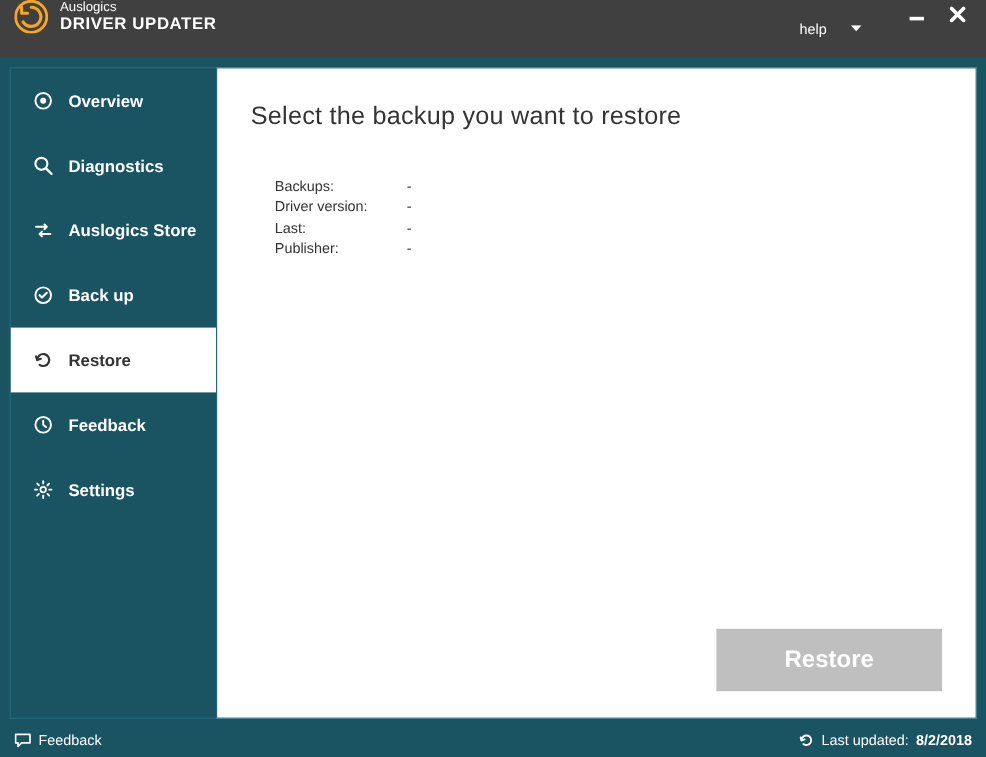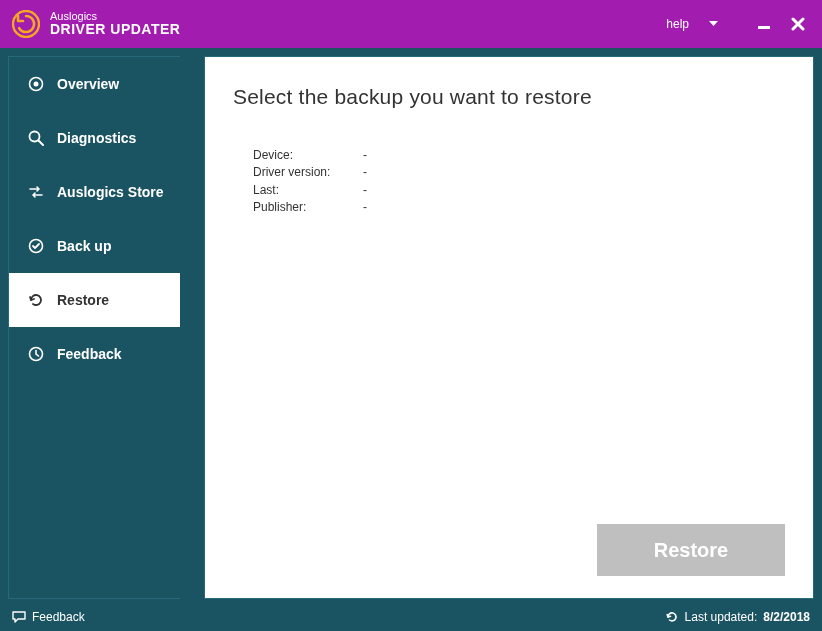--- a/index.html
+++ b/index.html
@@ -7,23 +7,22 @@
       font-family: Arial, Helvetica, sans-serif;
       background: #1a5361;
       width: 822px;
       height: 631px;
       overflow: hidden;
       display: flex;
       flex-direction: column;
     }
     .titlebar {
       height: 48px;
-      background: #a21caf;
-      display: flex;
-      align-items: center;
+      background: #404040;
+      display: flex;
       padding: 0 12px;
       color: #fff;
     }
     .logo {
       width: 28px; height: 28px;
       margin-right: 10px;
       display: flex; align-items: center; justify-content: center;
     }
     .title-text { display: flex; flex-direction: column; line-height: 1.1; }
     .title-line1 { font-size: 11px; font-weight: 400; }
@@ -36,21 +35,20 @@
     .win-btn {
       width: 24px; height: 24px; display: flex; align-items: center; justify-content: center;
       cursor: pointer; margin-left: 10px;
     }
     .body-area {
       flex: 1;
       display: flex;
       background: #1a5361;
       padding: 8px 8px 4px 8px;
       min-height: 0;
-      gap: 24px;
     }
     .sidebar {
       width: 172px;
       background: #1a5361;
       display: flex;
       flex-direction: column;
       border: 1px solid #246a7a;
       border-right: none;
     }
     .sidebar-item {
@@ -256,30 +254,48 @@
     <div class="sidebar-item">
       <span class="sidebar-icon">
         <svg width="16" height="16" viewBox="0 0 16 16">
             <circle cx="8" cy="8" r="6.5" fill="none" stroke="#fff" stroke-width="1.6"></circle>
             <path d="M8 4.5 L8 8 L10.5 10" fill="none" stroke="#fff" stroke-width="1.6" stroke-linecap="round"></path>
           </svg>
       </span>
       <span>Feedback</span>
     </div>
 
+    <div class="sidebar-item">
+      <span class="sidebar-icon">
+        <svg width="16" height="16" viewBox="0 0 16 16">
+          <circle cx="8" cy="8" r="2.3" fill="none" stroke="#fff" stroke-width="1.5"></circle>
+          <g stroke="#fff" stroke-width="1.6" stroke-linecap="round">
+            <line x1="8" y1="1" x2="8" y2="3"></line>
+              <line x1="8" y1="13" x2="8" y2="15"></line>
+            <line x1="1" y1="8" x2="3" y2="8"></line>
+              <line x1="13" y1="8" x2="15" y2="8"></line>
+            <line x1="3" y1="3" x2="4.4" y2="4.4"></line>
+              <line x1="11.6" y1="11.6" x2="13" y2="13"></line>
+            <line x1="13" y1="3" x2="11.6" y2="4.4"></line>
+              <line x1="4.4" y1="11.6" x2="3" y2="13"></line>
+          </g>
+        </svg>
+      </span>
+      <span>Settings</span>
+    </div>
 
   </div>
 
   <div class="content">
     <h1 class="page-title">Select the backup you want to restore</h1>
 
 
     <div class="details">
       <div class="details-row">
-        <span class="details-label">Device:</span>
+        <span class="details-label">Backups:</span>
         <span class="details-value">-</span>
       </div>
       <div class="details-row">
         <span class="details-label">Driver version:</span>
         <span class="details-value">-</span>
       </div>
       <div class="details-row">
         <span class="details-label">Last:</span>
         <span class="details-value">-</span>
       </div>

